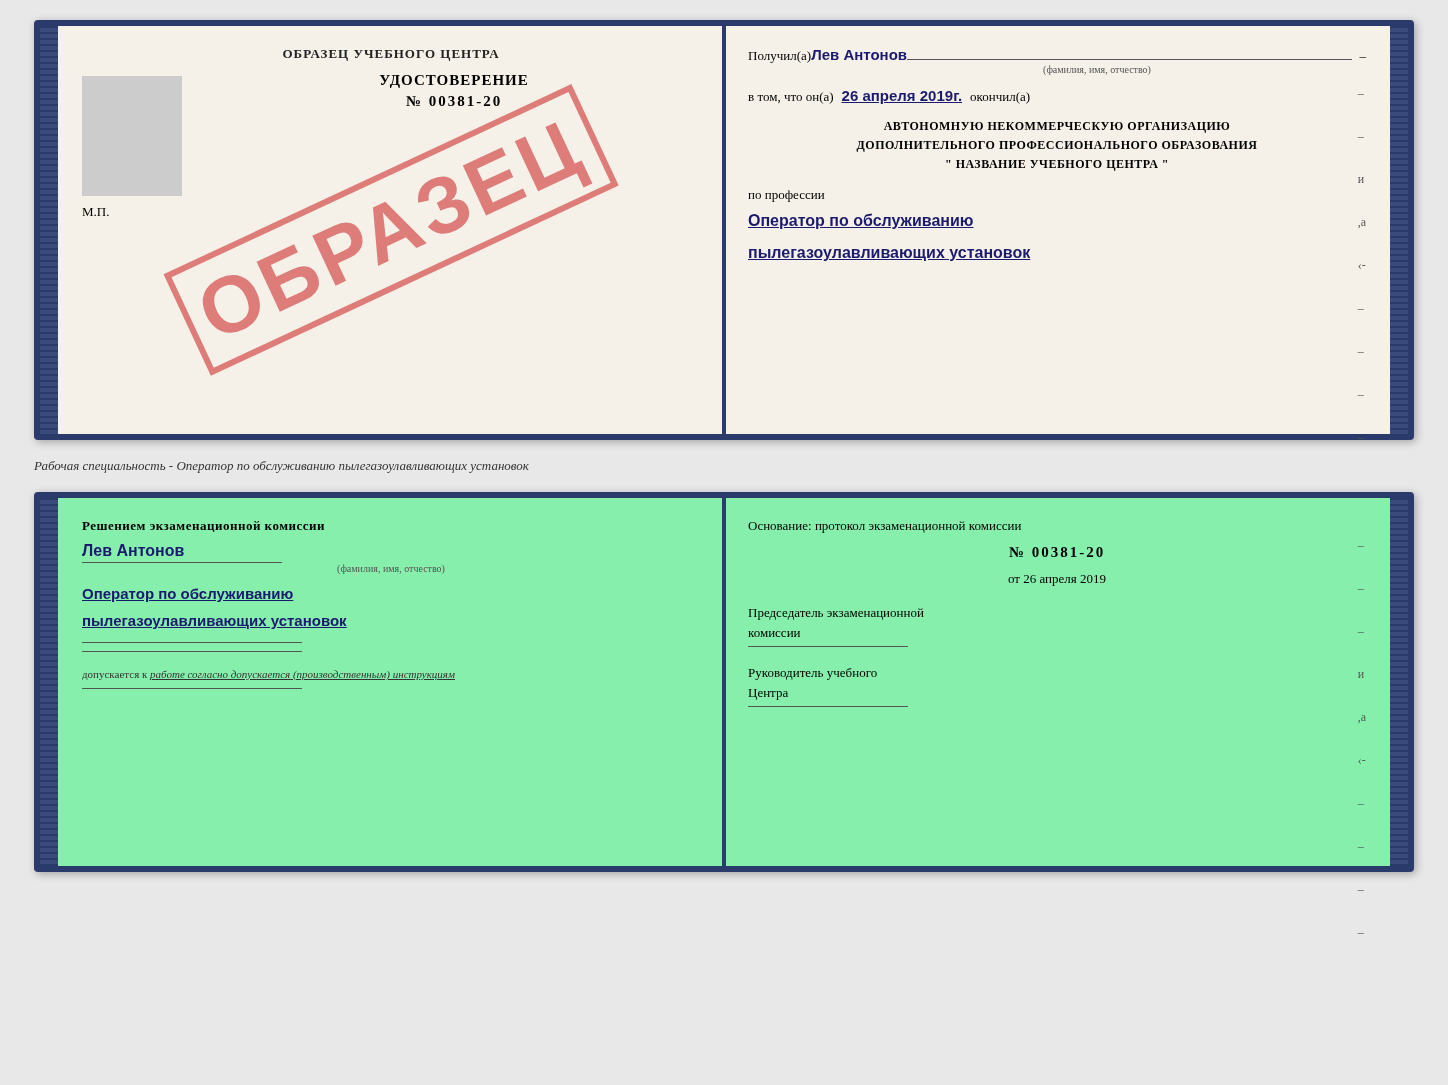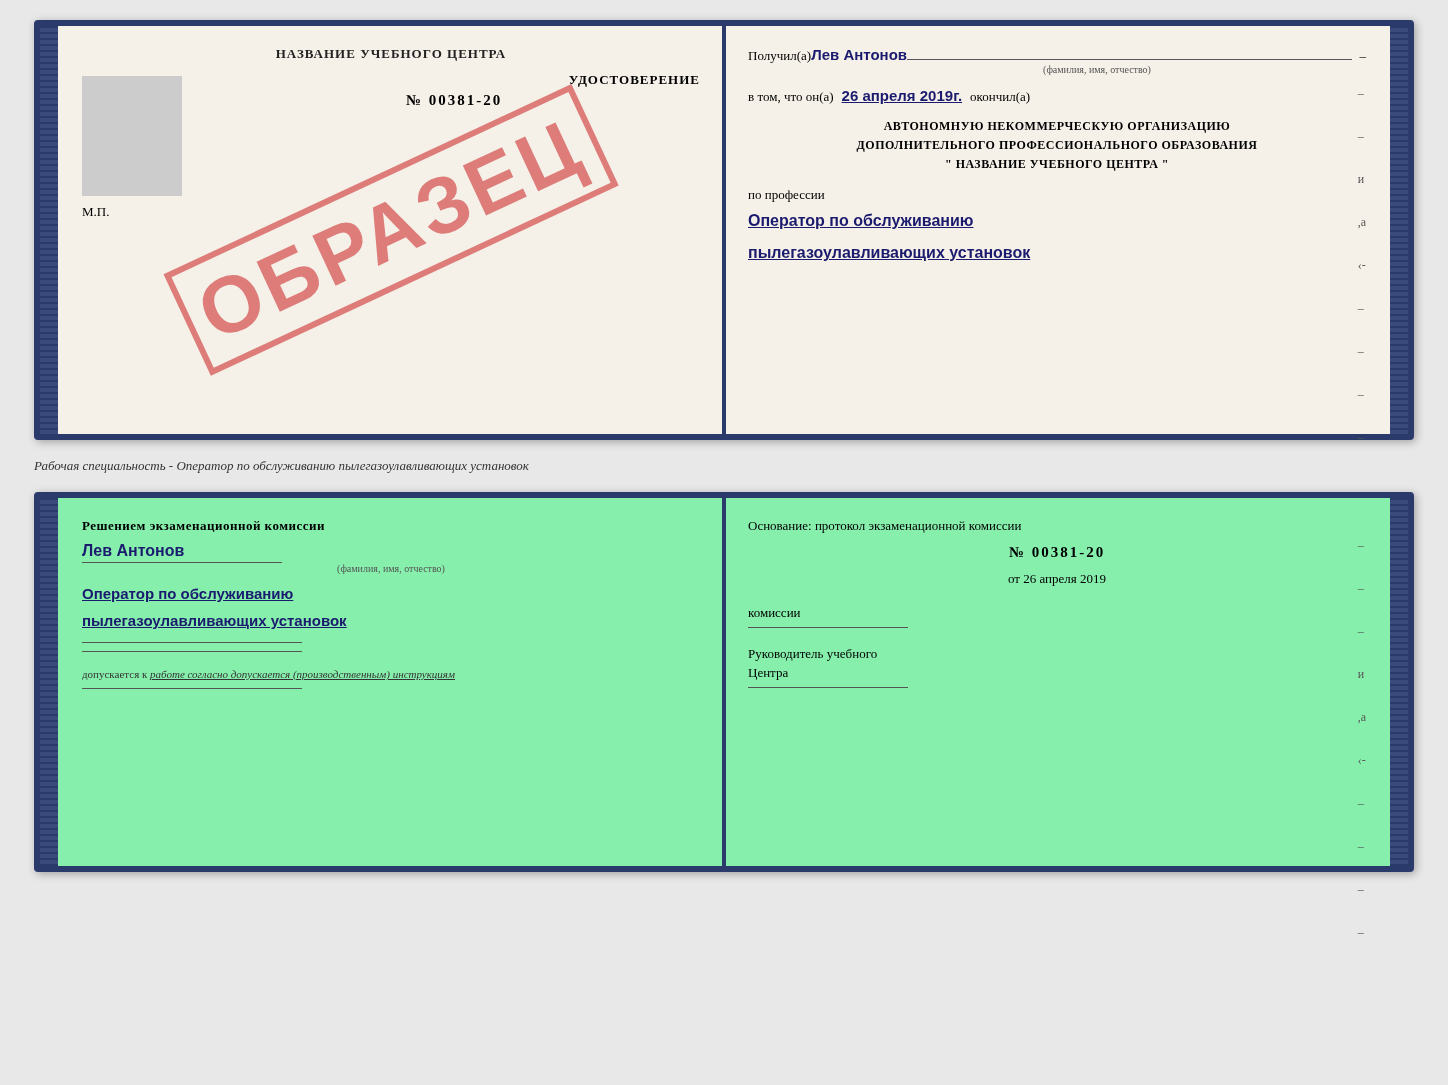--- a/index.html
+++ b/index.html
@@ -110,23 +110,23 @@
     .cert-photo-area {
       width: 100px;
       height: 120px;
       background: #ccc;
       float: left;
       margin-right: 16px;
       margin-top: 4px;
     }
 
     .cert-type-label {
-      font-size: 13px;
-      font-weight: bold;
-      text-align: right;
+      font-size: 15px;
+      font-weight: bold;
+      text-align: center;
       letter-spacing: 1px;
       margin-bottom: 4px;
     }
 
     .cert-number {
       text-align: center;
       font-size: 15px;
       font-weight: bold;
       letter-spacing: 2px;
       margin-bottom: 8px;
@@ -385,21 +385,21 @@
 </head>
 <body>
 
 <div class="document-container">
 
   <div class="certificate-book">
 
     <div class="spine-left"></div>
 
     <div class="page-left">
-      <div class="cert-title">НАЗВАНИЕ УЧЕБНОГО ЦЕНТРА</div>
+      <div class="cert-title">ОБРАЗЕЦ УЧЕБНОГО ЦЕНТРА</div>
 
       <div class="cert-left-layout">
 
         <div class="cert-photo-area"></div>
 
         <div class="cert-text-col">
           <div class="cert-type-label">УДОСТОВЕРЕНИЕ</div>
           <div class="cert-number">№ 00381-20</div>
         </div>
       </div>
@@ -506,20 +506,21 @@
       <div class="osnovanie-header">Основание: протокол экзаменационной комиссии</div>
 
       <div class="protocol-number">№  00381-20</div>
 
       <div class="ot-date">
         <span>от</span>
         <span>26 апреля 2019</span>
       </div>
 
       <div class="predsedatel">
+        <div>Председатель экзаменационной</div>
         <div>комиссии</div>
       </div>
       <div class="signature-line"></div>
 
       <div class="predsedatel">
         <div>Руководитель учебного</div>
         <div>Центра</div>
       </div>
       <div class="signature-line"></div>
     </div>

